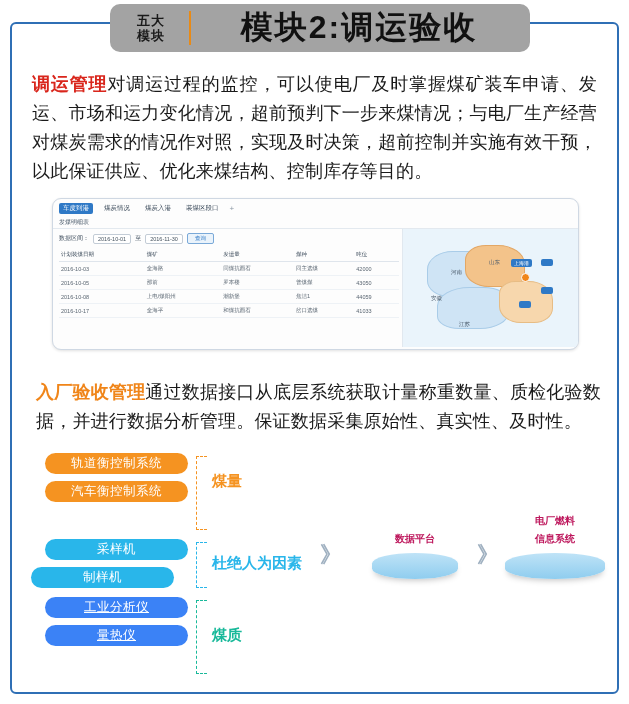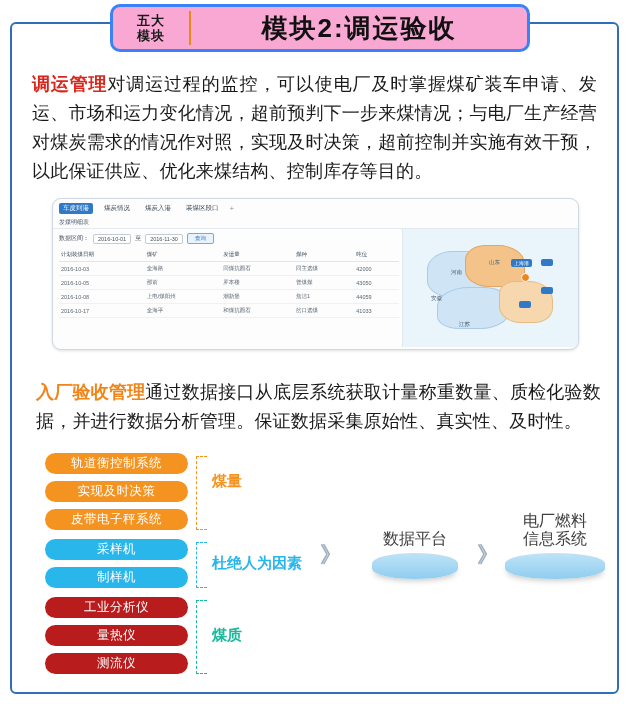--- a/index.html
+++ b/index.html
@@ -17,43 +17,43 @@
     border:2px solid #2f6fb5;
     border-radius:6px;
     box-sizing:border-box;
     background:#ffffff;
   }
   
   .banner{
     position:absolute;
     left:110px;top:4px;
     width:420px;height:48px;
-    border:3px solid #3b82f6;
+    border:3px solid #a3a3a3;
     border-radius:10px;
-    background:#f9a8d4;
+    background:#a3a3a3;
     box-sizing:border-box;
     display:flex;align-items:center;
     z-index:5;
   }
   .banner-tag{
     width:76px;
     text-align:center;
     font-size:13px;
     font-weight:bold;
     color:#1a1a1a;
     line-height:15px;
     letter-spacing:1px;
   }
   .banner-divider{
     width:2px;height:34px;background:#e98a15;
   }
   .banner-title{
     flex:1;
     text-align:center;
-    font-size:26px;
+    font-size:32px;
     font-weight:bold;
     color:#111111;
     letter-spacing:2px;
   }
   
   .para{
     position:absolute;
     font-size:18px;
     line-height:29px;
     color:#1a1a1a;
@@ -166,21 +166,21 @@
     height:21px;
     width:143px;
     border-radius:11px;
     color:#ffffff;
     font-size:12.5px;
     display:flex;align-items:center;justify-content:center;
     letter-spacing:0.5px;
   }
   .pill.orange{background:#f59321;}
   .pill.blue{background:#29b6ea;}
-  .pill.teal{background:#b91c1c;}
+  .pill.teal{background:#3b82f6;text-decoration:underline;}
   .brace{
     position:absolute;
     border-left:1.5px dashed #f59321;
     border-top:1.5px dashed #f59321;
     border-bottom:1.5px dashed #f59321;
     width:10px;
   }
   .brace.blue{border-color:#29b6ea;}
   .brace.teal{border-color:#19b99a;}
   .brace-label{
@@ -192,21 +192,21 @@
   .lbl-teal{color:#19b99a;}
   .chev{
     position:absolute;
     font-size:22px;color:#9fb0c0;font-weight:bold;
   }
   .platform{
     position:absolute;
     text-align:center;
   }
   .platform-label{
-    font-size:16px;font-weight:normal;color:#404040;line-height:18px;
+    font-size:10px;font-weight:bold;color:#be185d;line-height:18px;
   }
   .cylinder{
     margin:5px auto 0 auto;
     width:86px;height:26px;
     border-radius:50%/40%;
     background:linear-gradient(180deg,#bfe3f7 0%,#8fcdef 100%);
     box-shadow:0 4px 6px -3px rgba(0,0,0,.25);
   }
   .cyl-wide{width:100px;}
 </style>
@@ -304,33 +304,31 @@
   </div>
 </div>
 
 <div class="para para2">
   <span class="kw-orange">入厂验收管理</span><span>通过数据接口从底层系统获取计量称重数量、质检化验数据，并进行数据分析管理。保证数据采集原始性、真实性、及时性。</span>
 </div>
 
 <div class="flow">
 
   <div class="pill orange" style="left:45px;top:13px;">轨道衡控制系统</div>
-  <div class="pill orange" style="left:45px;top:41px;">实现及时决策</div>
-  <div class="pill orange" style="left:45px;top:69px;">皮带电子秤系统</div>
+  <div class="pill orange" style="left:45px;top:41px;">汽车衡控制系统</div>
   <div class="brace" style="left:196px;top:16px;height:72px;"></div>
   <div class="brace-label lbl-orange" style="left:212px;top:32px;">煤量</div>
 
   <div class="pill blue" style="left:45px;top:99px;">采样机</div>
-  <div class="pill blue" style="left:45px;top:127px;">制样机</div>
+  <div class="pill blue" style="left:31px;top:127px;">制样机</div>
   <div class="brace blue" style="left:196px;top:102px;height:44px;"></div>
   <div class="brace-label lbl-blue" style="left:212px;top:114px;">杜绝人为因素</div>
 
   <div class="pill teal" style="left:45px;top:157px;">工业分析仪</div>
   <div class="pill teal" style="left:45px;top:185px;">量热仪</div>
-  <div class="pill teal" style="left:45px;top:213px;">测流仪</div>
   <div class="brace teal" style="left:196px;top:160px;height:72px;"></div>
   <div class="brace-label lbl-teal" style="left:212px;top:186px;">煤质</div>
 
   <div class="chev" style="left:320px;top:100px;">》</div>
   <div class="platform" style="left:355px;top:90px;width:120px;">
     <div class="platform-label">数据平台</div>
     <div class="cylinder"></div>
   </div>
   <div class="chev" style="left:477px;top:100px;">》</div>
   <div class="platform" style="left:490px;top:72px;width:130px;">

